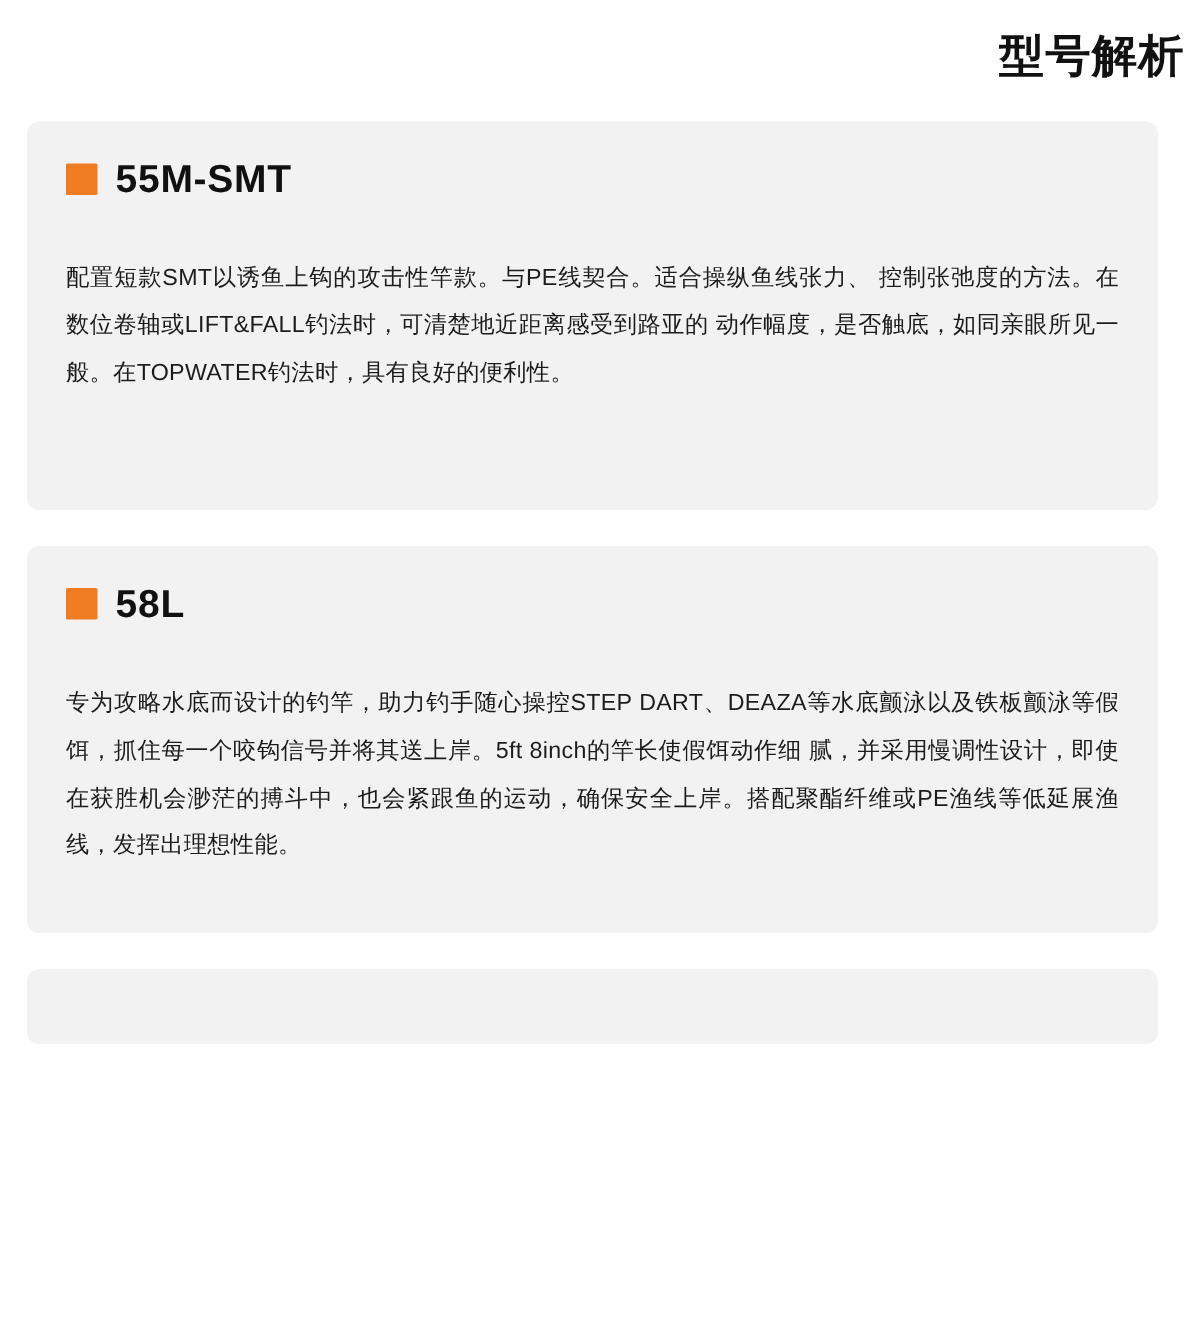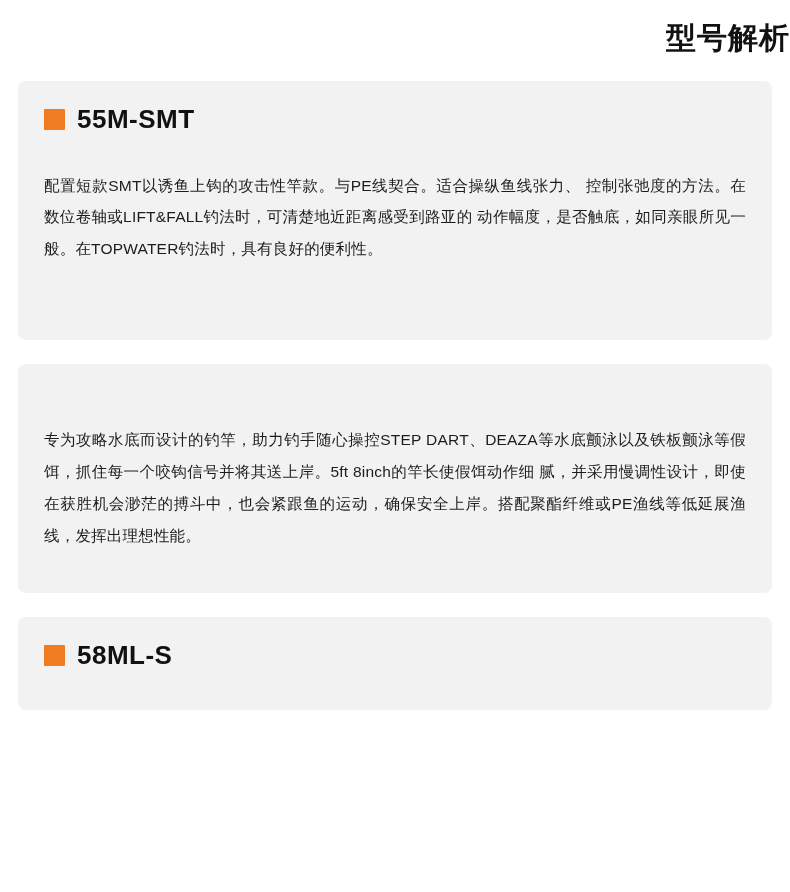--- a/index.html
+++ b/index.html
@@ -77,23 +77,23 @@
 
   <section class="card card-1">
     <div class="card-header">
       <span class="bullet-square"></span>
       <span class="card-title">55M-SMT</span>
     </div>
     <p class="card-body">配置短款SMT以诱鱼上钩的攻击性竿款。与PE线契合。适合操纵鱼线张力、 控制张弛度的方法。在数位卷轴或LIFT&amp;FALL钓法时，可清楚地近距离感受到路亚的 动作幅度，是否触底，如同亲眼所见一般。在TOPWATER钓法时，具有良好的便利性。</p>
   </section>
 
   <section class="card card-2">
+    <div class="card-header">
+      <span class="bullet-square"></span>
+      <span class="card-title">58L</span>
+    </div>
     <p class="card-body">专为攻略水底而设计的钓竿，助力钓手随心操控STEP DART、DEAZA等水底颤泳以及铁板颤泳等假饵，抓住每一个咬钩信号并将其送上岸。5ft 8inch的竿长使假饵动作细 腻，并采用慢调性设计，即使在获胜机会渺茫的搏斗中，也会紧跟鱼的运动，确保安全上岸。搭配聚酯纤维或PE渔线等低延展渔线，发挥出理想性能。</p>
   </section>
 
   <section class="card card-3">
-    <div class="card-header">
-      <span class="bullet-square"></span>
-      <span class="card-title">58ML-S</span>
-    </div>
   </section>
 
 </div>
 
 </body></html>

